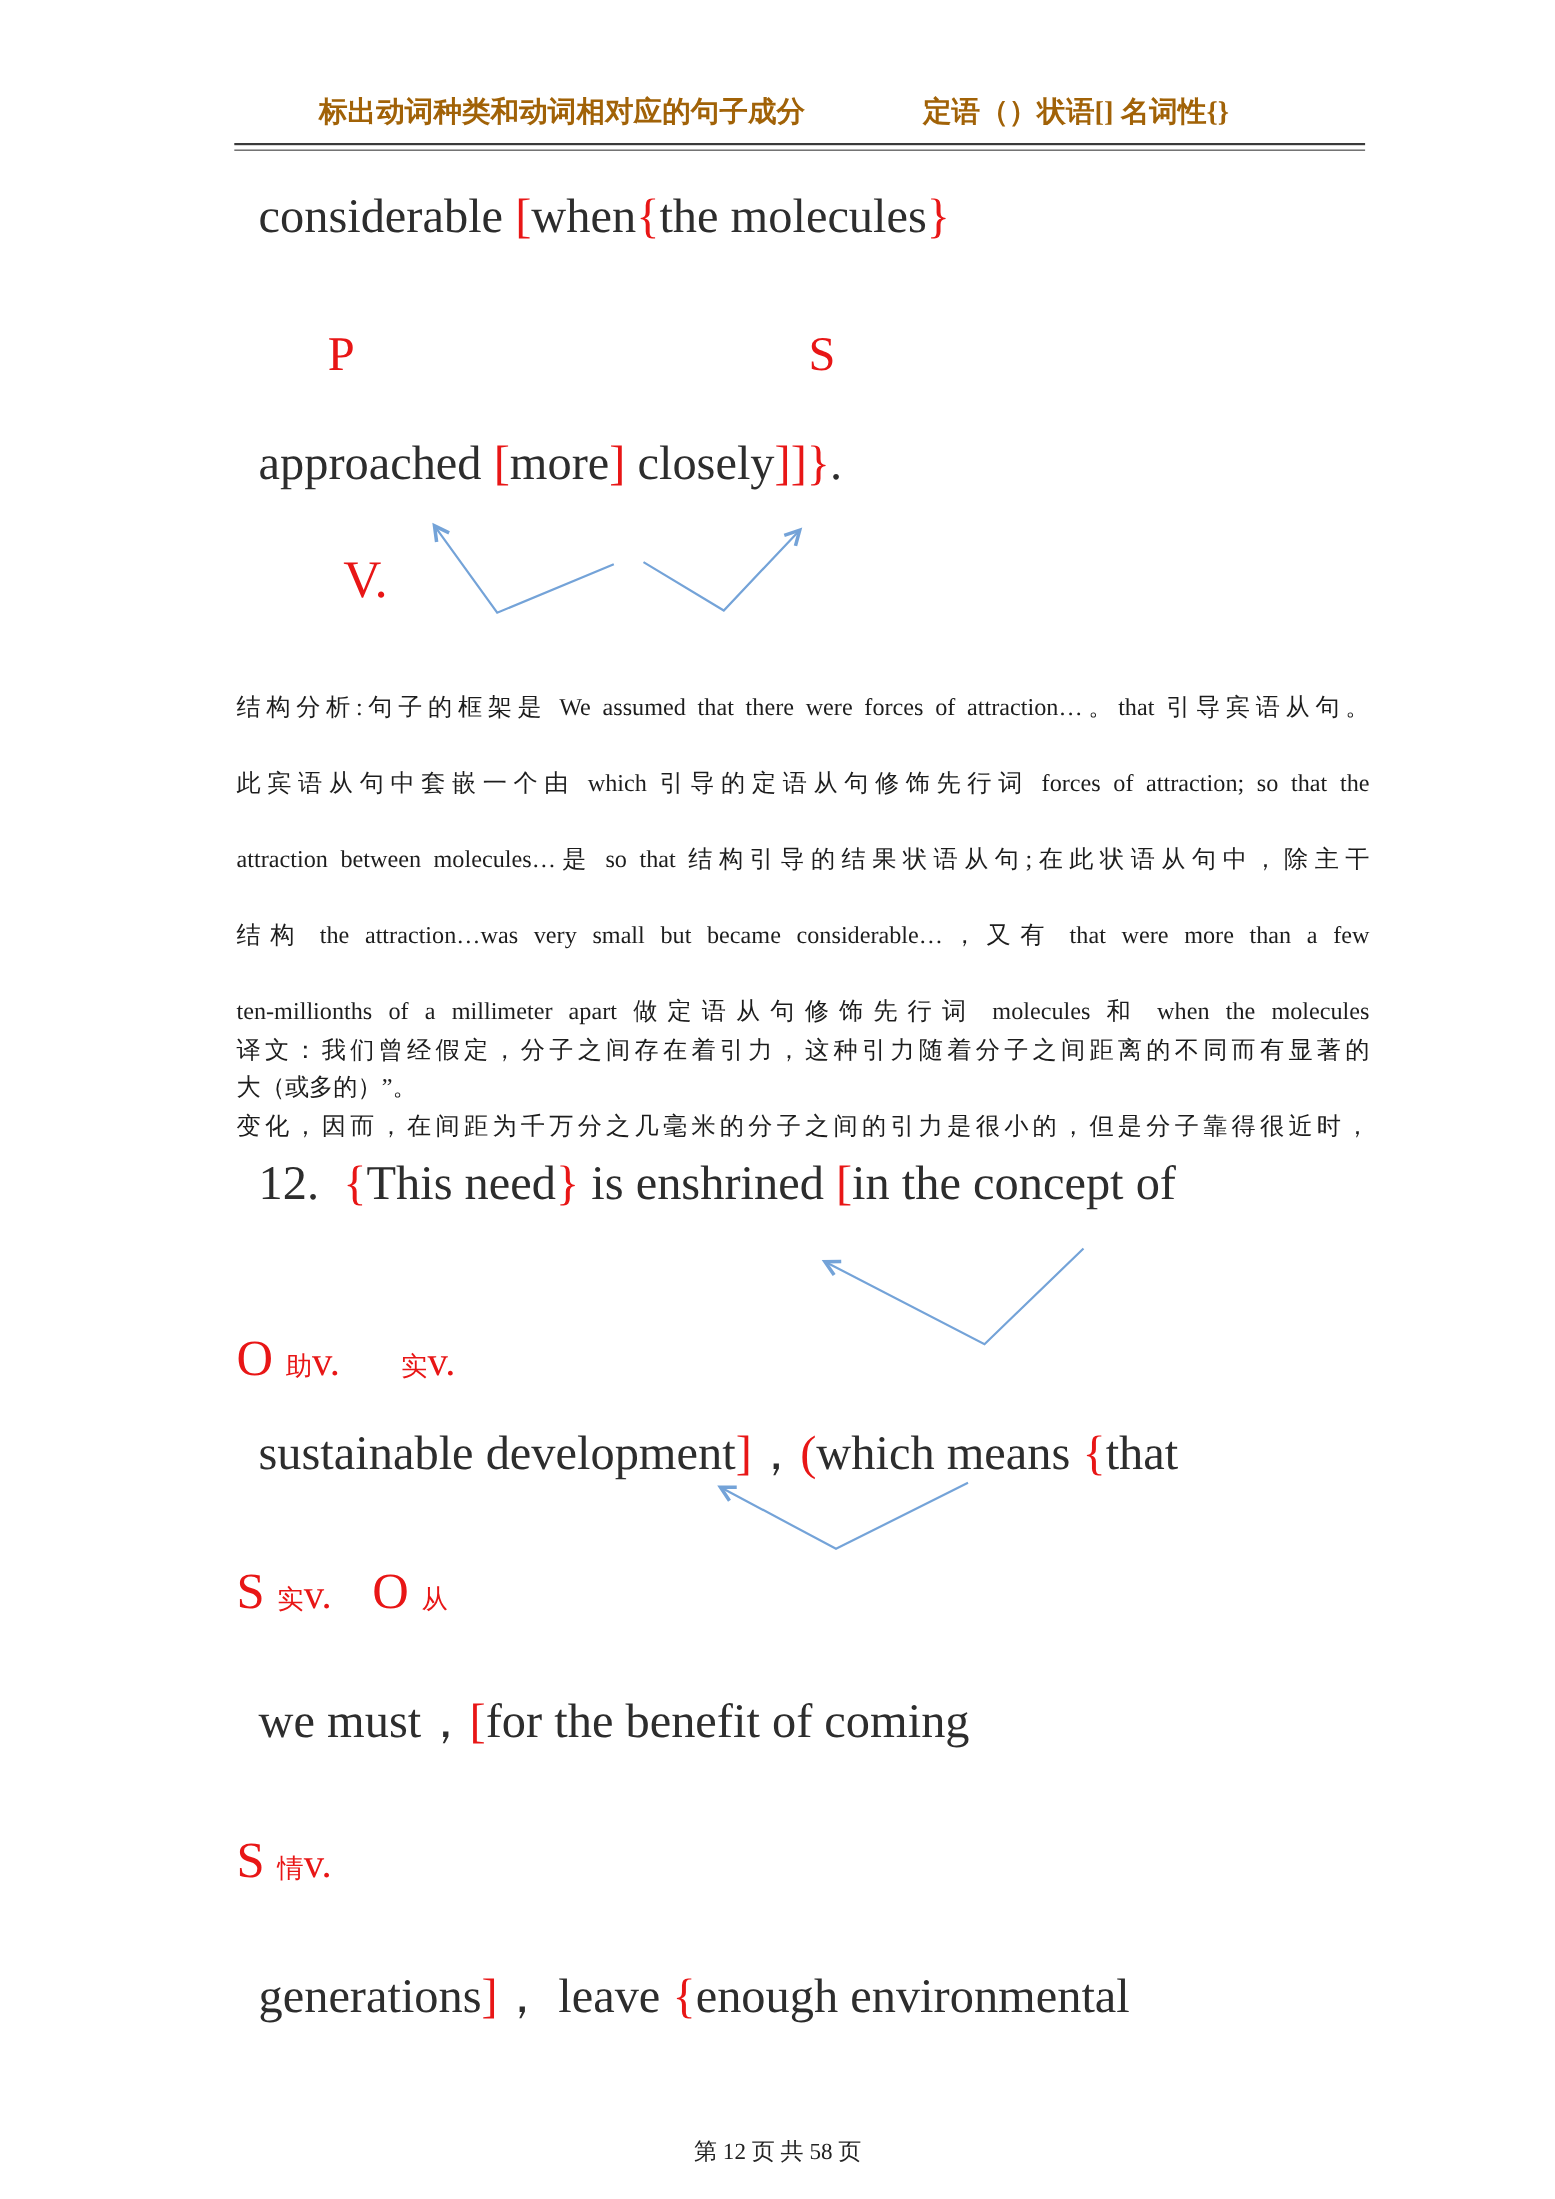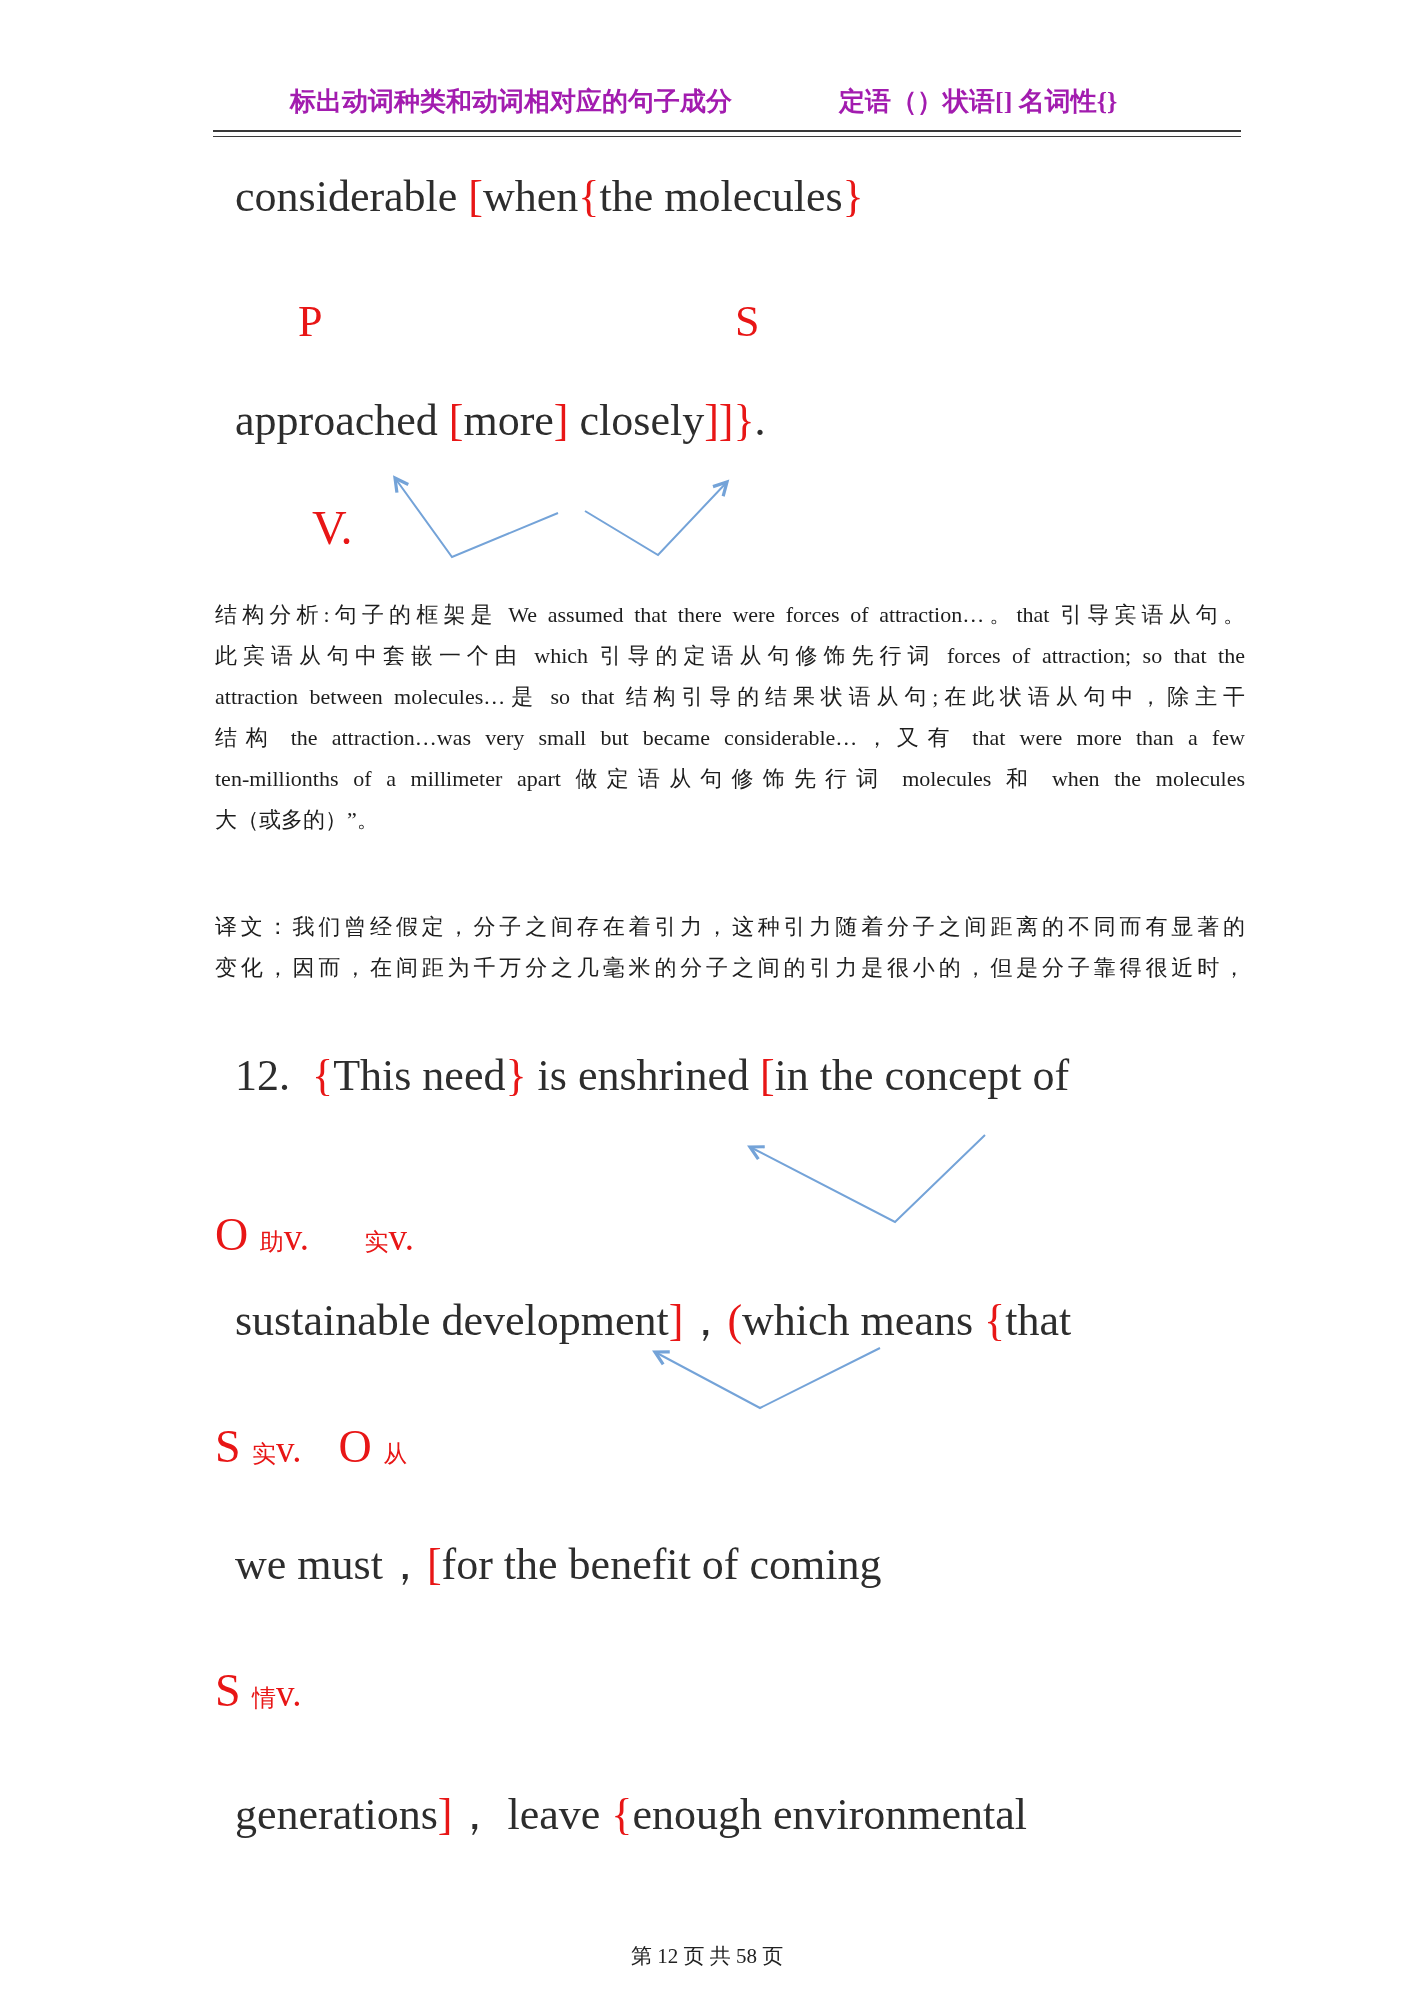--- a/index.html
+++ b/index.html
@@ -16,21 +16,21 @@
     margin:0 auto;
     font-family:"Liberation Serif","DejaVu Serif",serif;
     color:var(--ink);
     overflow:hidden;
   }
   .abs{position:absolute;}
   .hdr{
     top:84px;
     font-size:26px;
     font-weight:bold;
-    color:#a21caf;
+    color:#a16207;
     white-space:pre;
   }
   .hdr-rule{
     top:130px;left:213px;width:1028px;height:4px;
     border-top:2.5px solid #3a3a3a;
     border-bottom:1.5px solid #3a3a3a;
   }
   .bigline{
     left:215px;
     font-size:44px;
@@ -64,20 +64,21 @@
   }
   .para{
     left:215px;width:1030px;
     font-size:22px;
     line-height:41px;
     color:var(--ink);
   }
   .para-line{
     text-align:justify;
     text-align-last:justify;
+    margin-top:28px;
   }
   .para-line.last{text-align-last:left;}
   .footer{
     left:0;top:1942px;width:100%;
     text-align:center;
     font-size:21px;
     color:#222;
     white-space:pre;
   }
   svg.conn{position:absolute;overflow:visible;}

